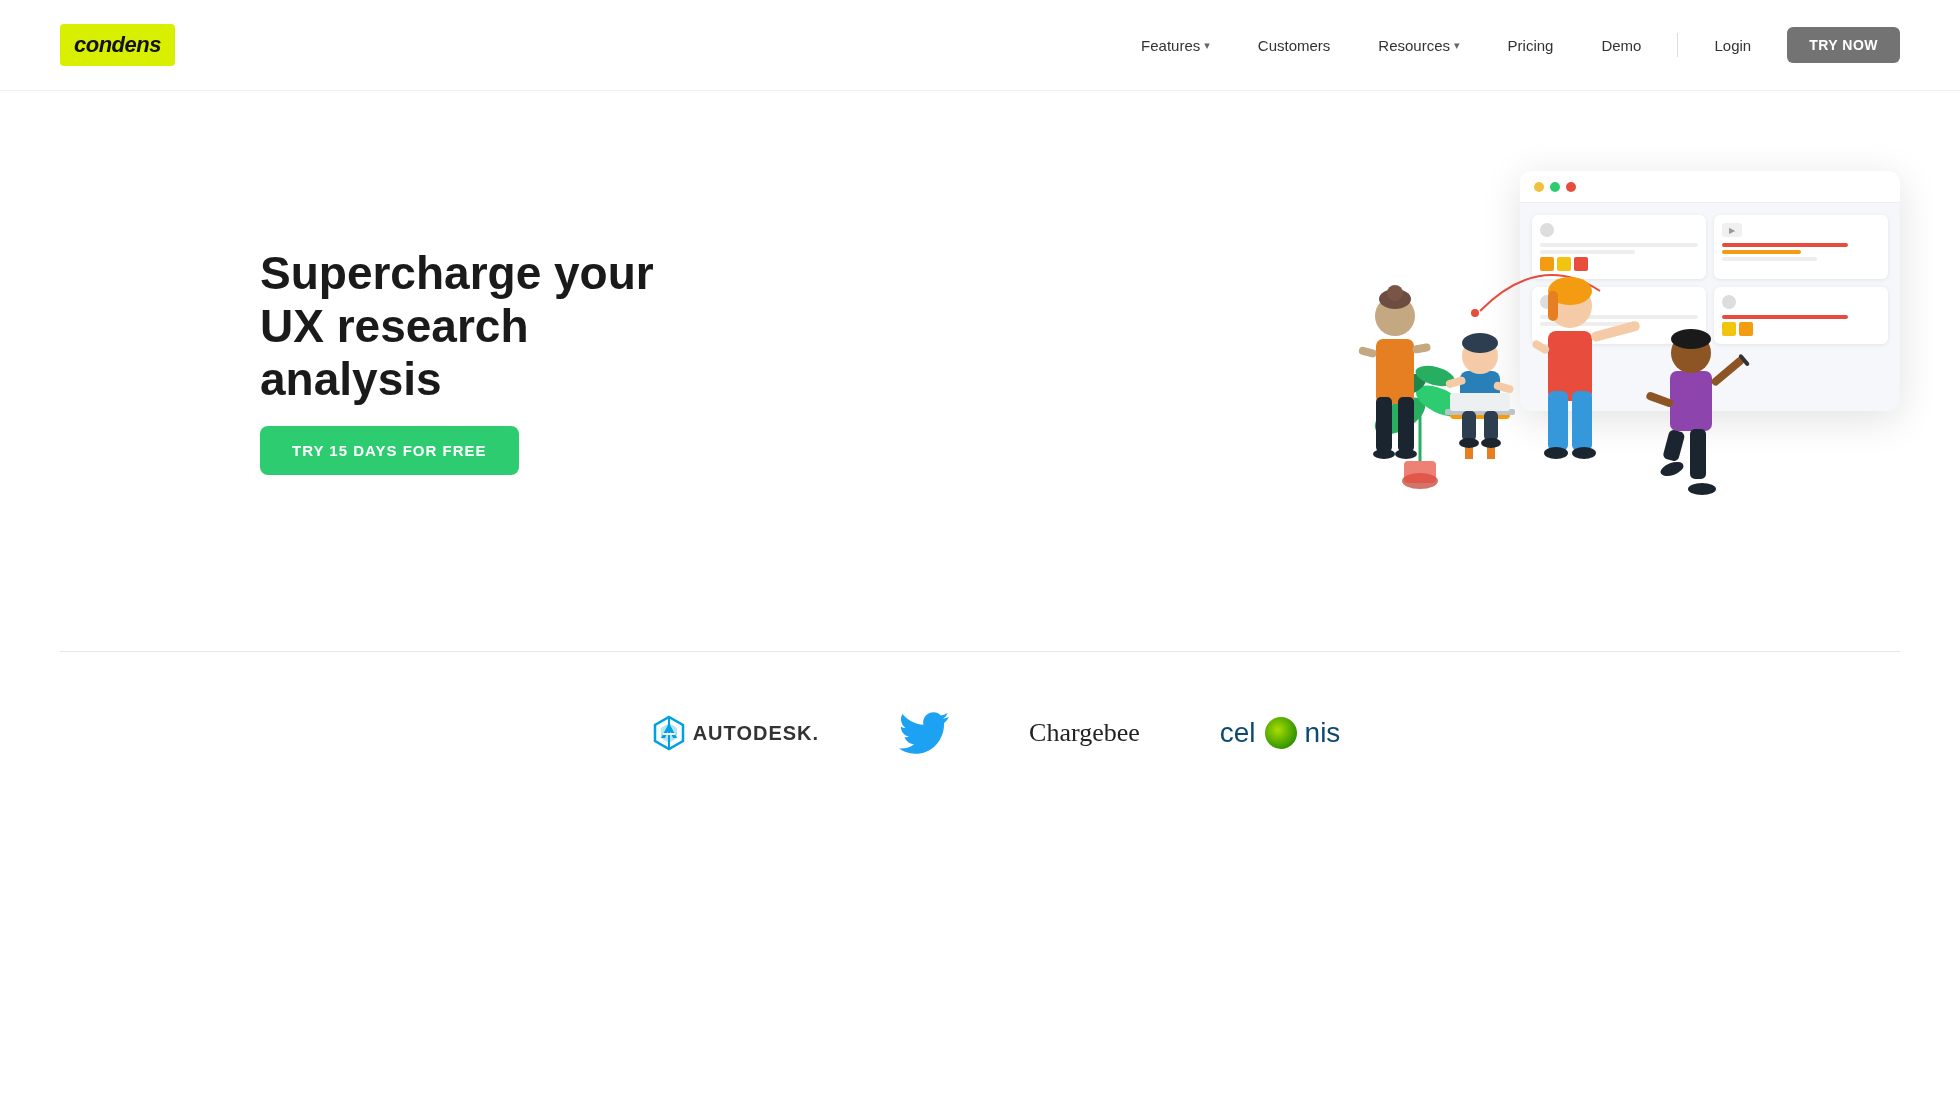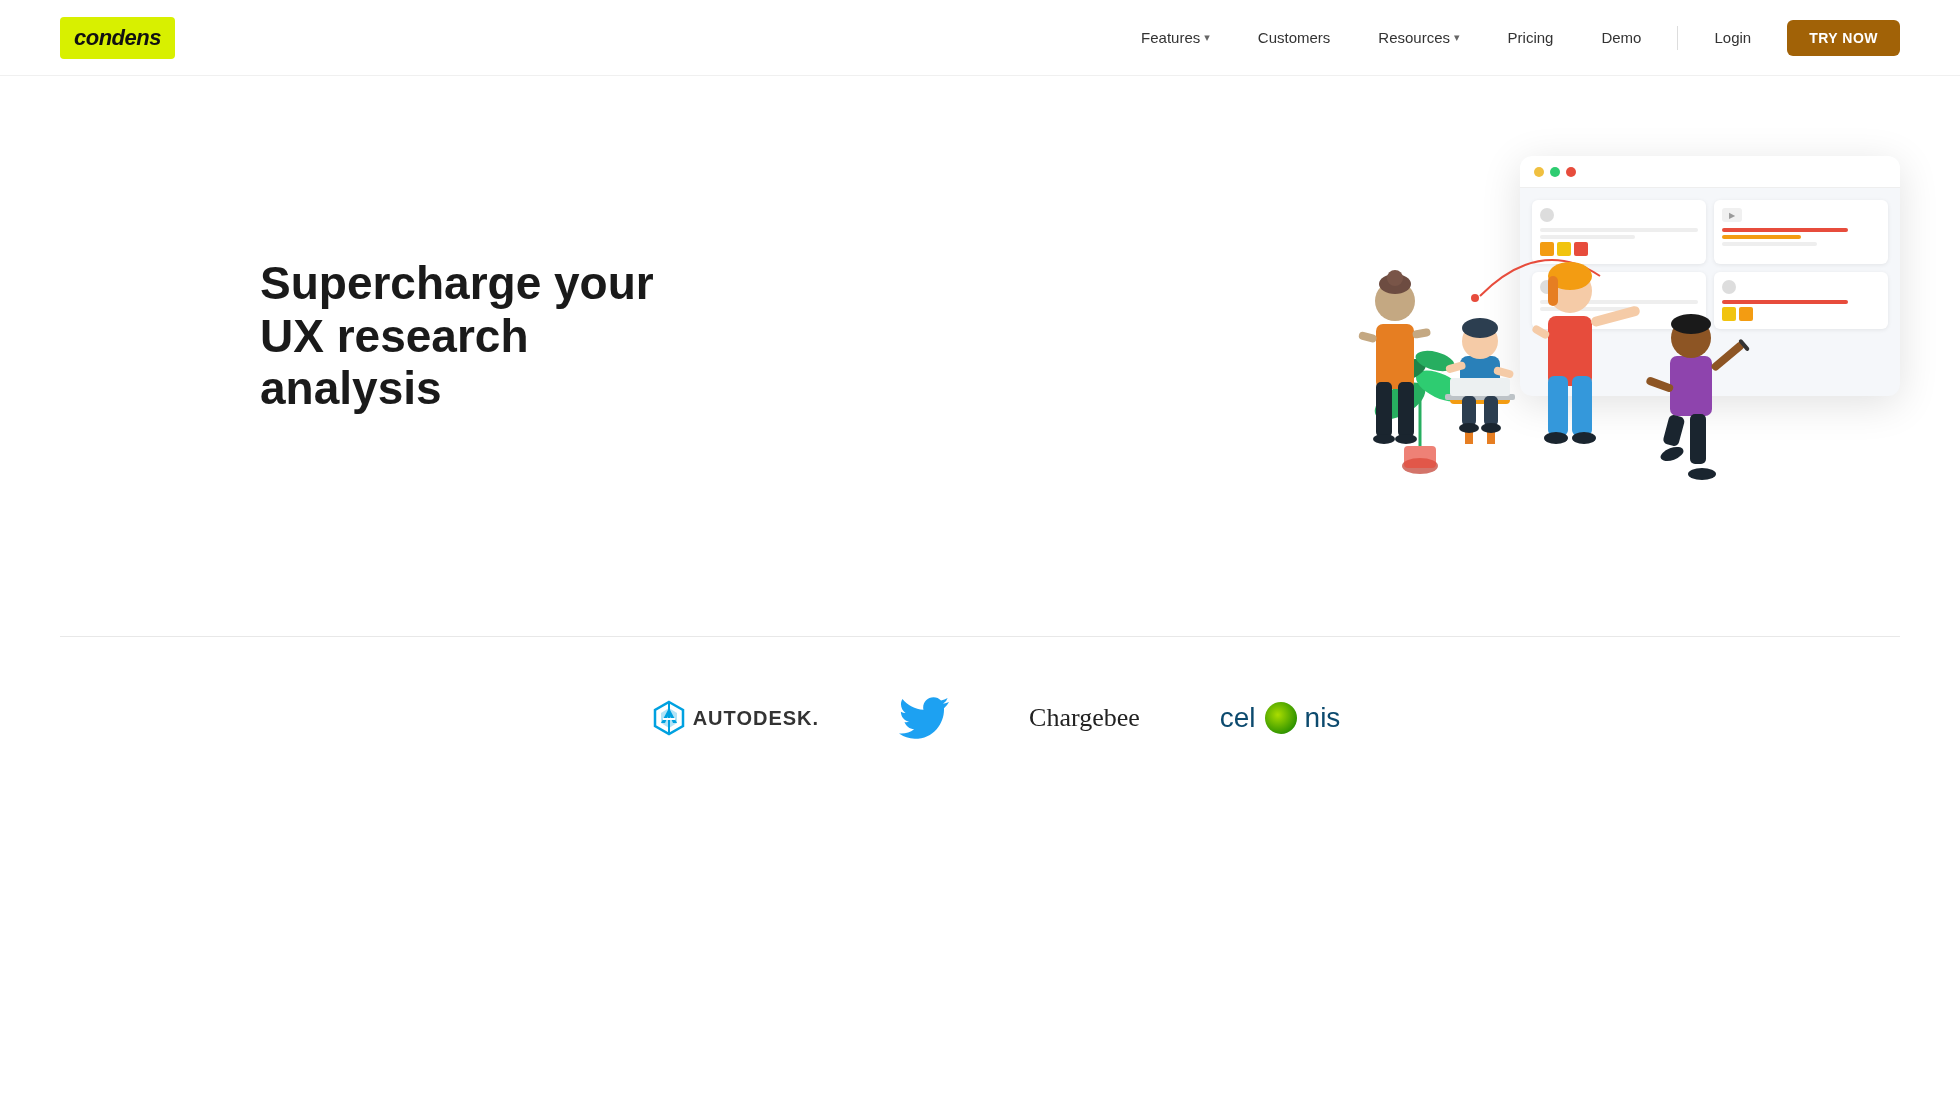--- a/index.html
+++ b/index.html
@@ -1,39 +1,39 @@
 <!DOCTYPE html>
 <html><head>
   <meta charset="utf-8">
   <style>
     * { margin: 0; padding: 0; box-sizing: border-box; }
     body { font-family: -apple-system, BlinkMacSystemFont, 'Segoe UI', Helvetica, Arial, sans-serif; background: #fff; color: #222; overflow-x: hidden; }
 
     
     nav {
       display: flex; align-items: center; justify-content: space-between;
-      padding: 0 60px; height: 76px; border-bottom: 1px solid #f0f0f0;
+      padding: 0 60px; height: 91px; border-bottom: 1px solid #f0f0f0;
       position: relative; z-index: 10;
     }
     .logo-wrap { display: flex; align-items: center; }
     .logo-box {
       background: #d8f000; padding: 8px 14px; border-radius: 4px;
       font-size: 22px; font-weight: 800; color: #111; letter-spacing: -0.5px;
       font-style: italic;
     }
     .nav-links { display: flex; align-items: center; gap: 36px; }
     .nav-link {
       font-size: 15px; color: #333; text-decoration: none; cursor: pointer;
       display: flex; align-items: center; gap: 4px; margin-left: 12px;
     }
     .chevron { font-size: 11px; color: #666; }
     .nav-divider { width: 1px; height: 24px; background: #ddd; }
     .nav-login { font-size: 15px; color: #333; cursor: pointer; }
     .try-now-btn {
-      background: #a16207; color: #fff; border: none; border-radius: 6px;
+      background: #737373; color: #fff; border: none; border-radius: 6px;
       padding: 10px 22px; font-size: 14px; font-weight: 700; cursor: pointer;
       letter-spacing: 0.5px;
     }
 
     
     .hero {
       display: flex; align-items: center; justify-content: space-between;
       padding: 60px 60px 80px 260px; min-height: 560px; position: relative;
     }
     .hero-text { max-width: 420px; }
@@ -171,20 +171,21 @@
     <button class="try-now-btn">TRY NOW</button>
   </div>
 </nav>
 
 <section class="hero">
   <div class="hero-text">
     <h1 class="hero-title">
       <span>Supercharge your</span><br>
       <span>UX research analysis</span>
     </h1>
+    <button class="try-free-btn">TRY 15 DAYS FOR FREE</button>
   </div>
 
   <div class="hero-visual">
 
     <div class="app-window">
       <div class="window-bar">
         <div class="dot dot-yellow"></div>
         <div class="dot dot-green"></div>
         <div class="dot dot-red"></div>
       </div>

